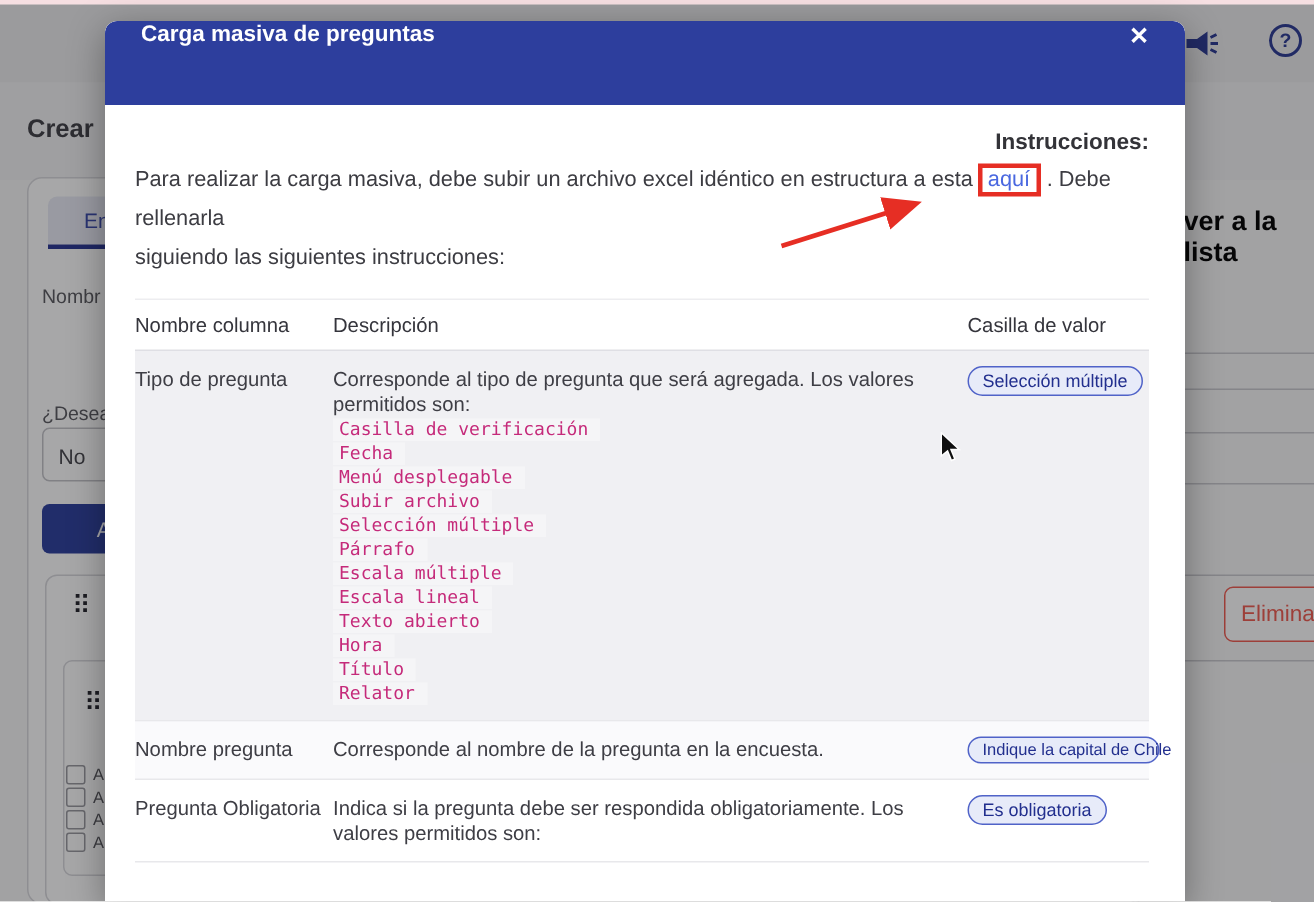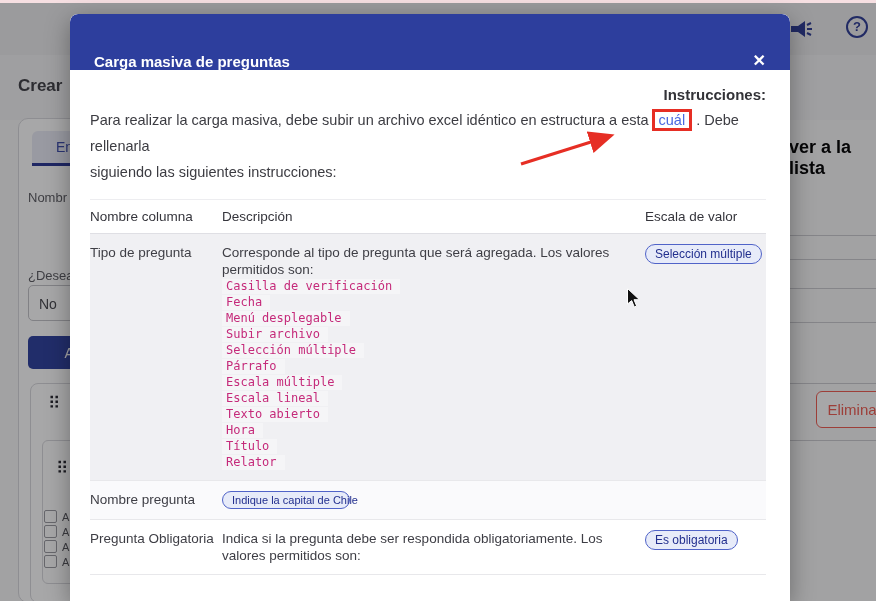--- a/index.html
+++ b/index.html
@@ -26,21 +26,21 @@
   .bg-delete{position:absolute;left:796px;top:391px;width:77px;height:37px;background:#fff;border:1px solid #ef5b50;border-radius:6px;color:#ef5b50;font-size:15px;font-family:inherit;margin-left:20px;}
   .icon-help{position:absolute;left:846px;top:16px;width:22px;height:22px;border:2.5px solid #2b3a94;border-radius:50%;box-sizing:border-box;color:#2b3a94;font-size:13px;font-weight:700;text-align:center;line-height:17px;}
   .icon-megaphone{position:absolute;left:789px;top:17px;}
 
   
   .overlay{position:absolute;inset:0;background:rgba(16,16,20,0.37);z-index:2;}
   .top-strip{position:absolute;left:0;top:0;width:876px;height:3px;background:#f6dfe2;z-index:3;}
 
   
   .modal{position:absolute;left:70px;top:14px;width:720px;height:587px;background:#fff;border-radius:8px 8px 0 0;box-shadow:0 6px 24px rgba(0,0,0,.35);z-index:4;overflow:hidden;}
-  .modal-header{height:56px;background:#2d3e9d;display:flex;align-items:flex-end;justify-content:space-between;padding:0 24px;box-sizing:border-box;border-radius:8px 8px 0 0;}
+  .modal-header{height:56px;background:#2d3e9d;display:flex;align-items:flex-start;justify-content:space-between;padding:0 24px;box-sizing:border-box;border-radius:8px 8px 0 0;}
   .modal-title{color:#fff;font-size:15px;font-weight:700;}
   .modal-close{color:#fff;font-size:16px;font-weight:700;background:none;border:none;cursor:pointer;font-family:inherit;padding:0;}
   .modal-body{padding:16px 24px 0 20px;}
   .instr-heading{font-size:15px;font-weight:700;color:#333338;margin:0 0 4px 0;text-align:right;}
   .instr-par{font-size:14.5px;color:#3c3c42;line-height:26px;margin:0;}
   .link-box{color:#4a68e0;border:3px solid #e62e24;padding:0 4px;margin:0 4px 0 3px;text-decoration:none;}
   
   .itable{margin-top:14px;border-top:1px solid #ededf0;}
   .t-head{display:grid;grid-template-columns:132px 423px 131px;padding:9px 0;border-bottom:1px solid #dfdfe4;font-size:13.5px;color:#35353c;}
   .t-row{display:grid;grid-template-columns:132px 423px 131px;padding:10px 0;border-bottom:1px solid #e8e8eb;font-size:13.5px;color:#3e3e45;}
@@ -122,28 +122,28 @@
   <div class="overlay"></div>
   <div class="top-strip"></div>
 
   <div class="modal">
     <div class="modal-header">
       <span class="modal-title">Carga masiva de preguntas</span>
       <button class="modal-close">✕</button>
     </div>
     <div class="modal-body">
       <p class="instr-heading">Instrucciones:</p>
-      <p class="instr-par"><span>Para realizar la carga masiva, debe subir un archivo excel idéntico en estructura a esta</span><a href="#" class="link-box">cuál</a><span>. Debe rellenarla</span><br>
+      <p class="instr-par"><span>Para realizar la carga masiva, debe subir un archivo excel idéntico en estructura a esta</span><a href="#" class="link-box">aquí</a><span>. Debe rellenarla</span><br>
       <span>siguiendo las siguientes instrucciones:</span></p>
 
       <div class="itable">
         <div class="t-head">
           <span>Nombre columna</span>
           <span>Descripción</span>
-          <span>Escala de valor</span>
+          <span>Casilla de valor</span>
         </div>
         <div id="table-body">
             <div class="t-row tone-gray">
               <div class="t-name">Tipo de pregunta</div>
               <div class="t-desc">
                 <div>Corresponde al tipo de pregunta que será agregada. Los valores permitidos son:</div>
                 <span class="code-line">Casilla de verificación</span>
                 <span class="code-line">Fecha</span>
                 <span class="code-line">Menú desplegable</span>
                 <span class="code-line">Subir archivo</span>
@@ -153,20 +153,23 @@
                 <span class="code-line">Escala lineal</span>
                 <span class="code-line">Texto abierto</span>
                 <span class="code-line">Hora</span>
                 <span class="code-line">Título</span>
                 <span class="code-line">Relator</span>
               </div>
               <div><span class="pill">Selección múltiple</span></div>
             </div>
             <div class="t-row tone-faint">
               <div class="t-name">Nombre pregunta</div>
+              <div class="t-desc">
+                <div>Corresponde al nombre de la pregunta en la encuesta.</div>
+              </div>
               <div><span class="pill" style="font-size: 11px;">Indique la capital de Chile</span></div>
             </div>
             <div class="t-row tone-white">
               <div class="t-name">Pregunta Obligatoria</div>
               <div class="t-desc">
                 <div>Indica si la pregunta debe ser respondida obligatoriamente. Los valores permitidos son:</div>
               </div>
               <div><span class="pill">Es obligatoria</span></div>
             </div>
           </div>

